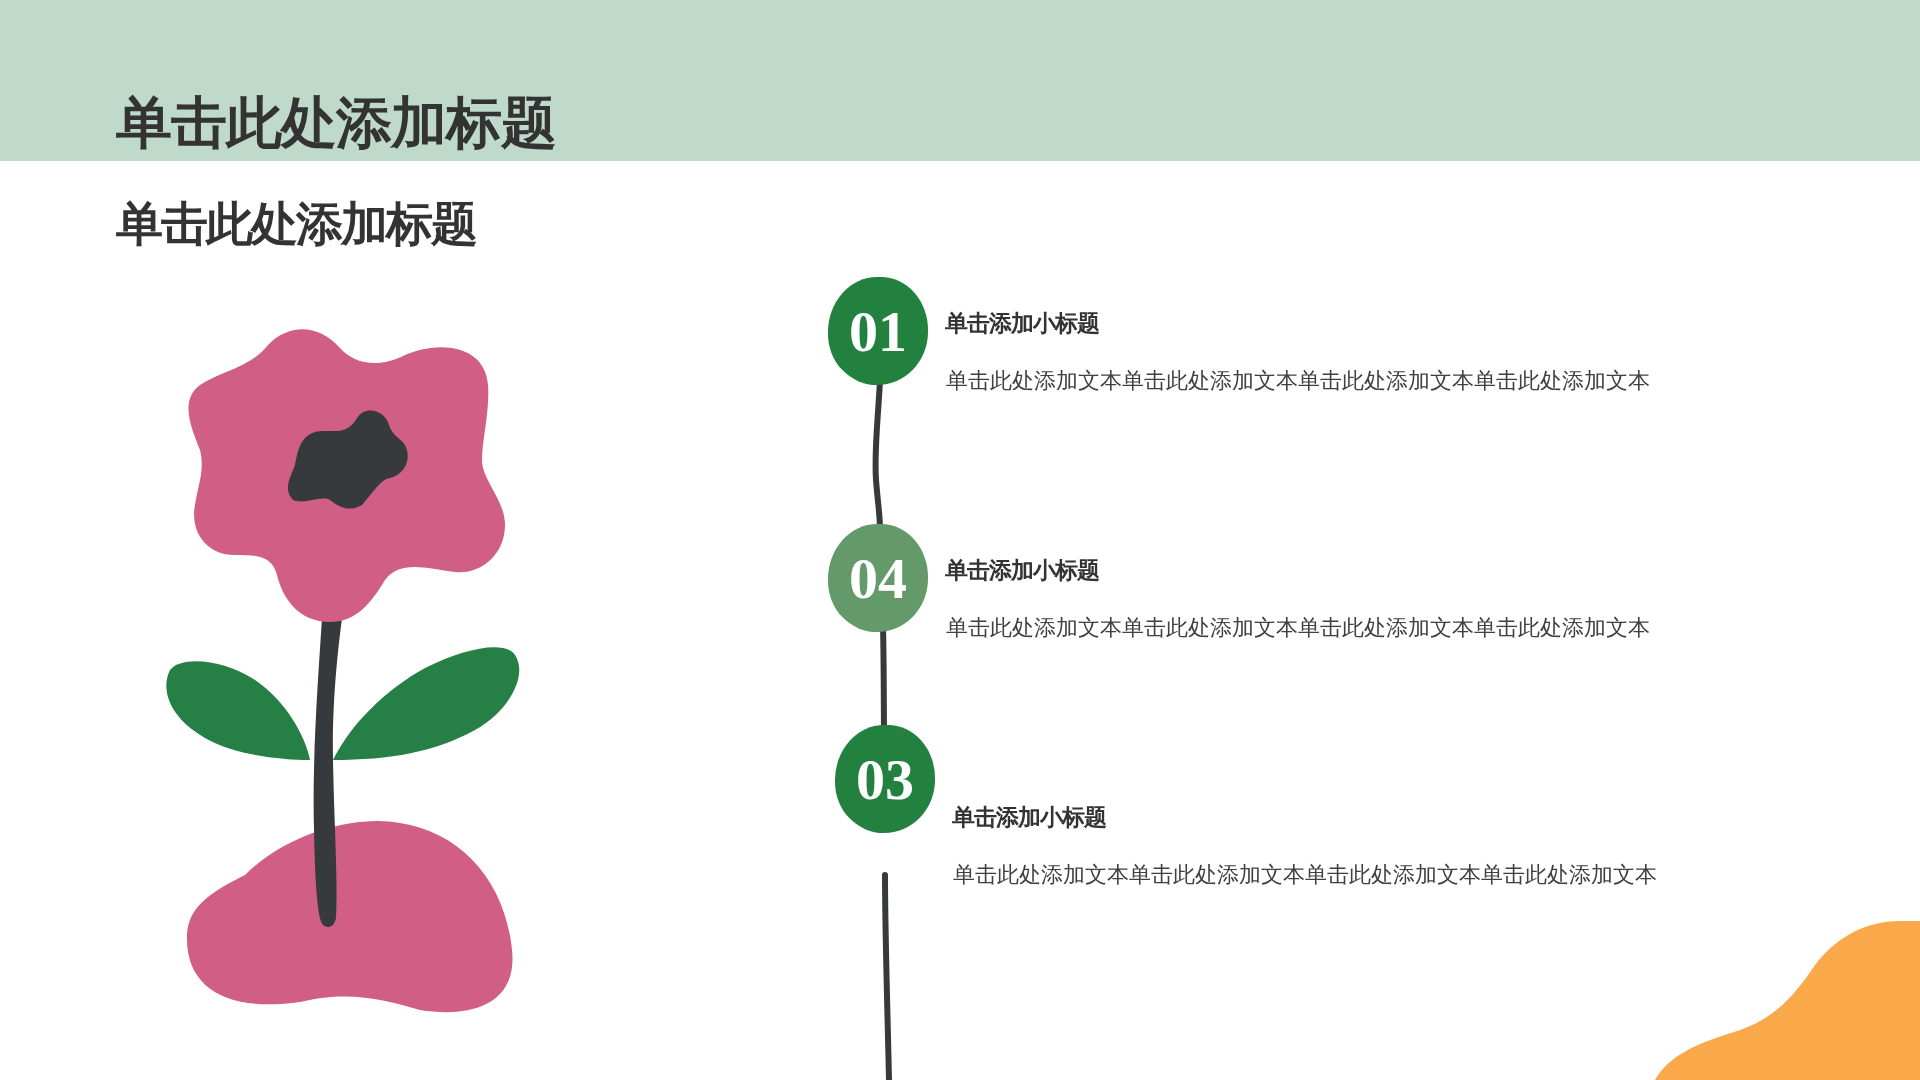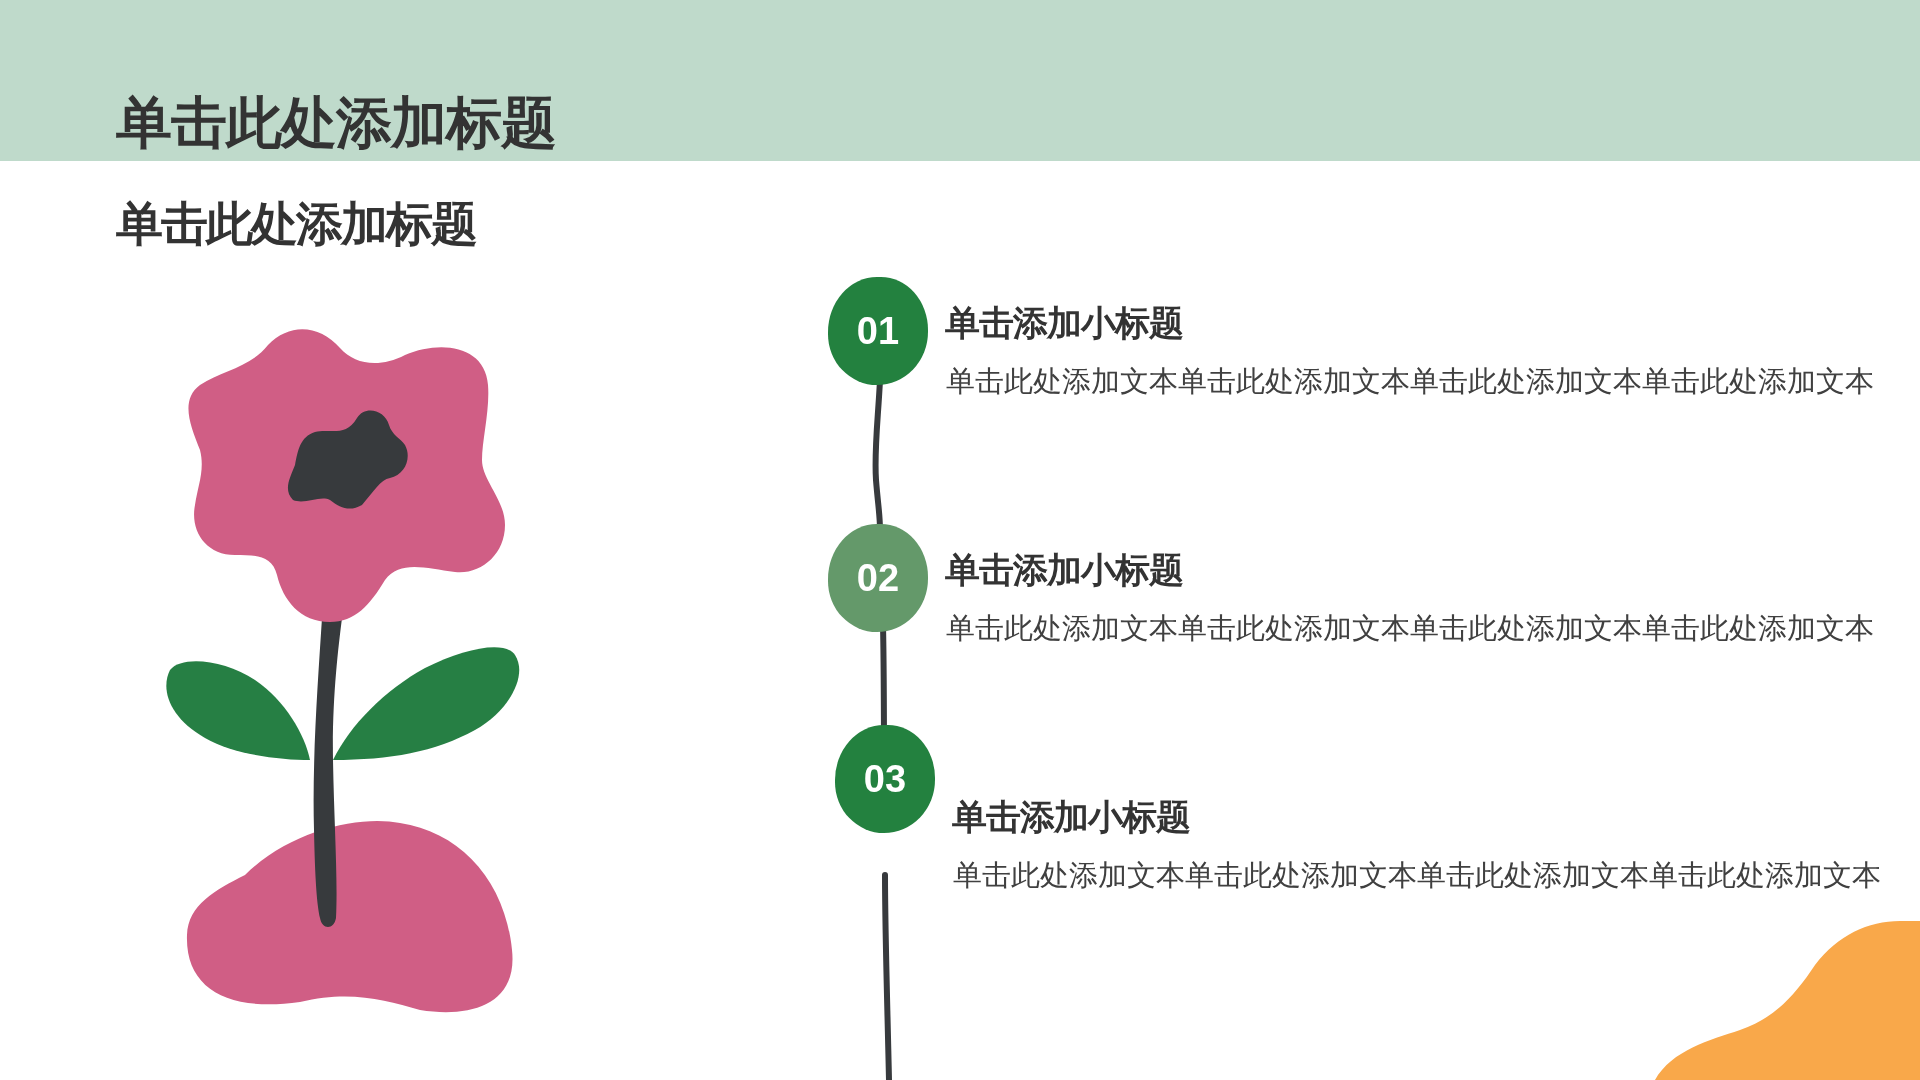--- a/index.html
+++ b/index.html
@@ -22,29 +22,29 @@
     font-size: 47px; font-weight: 700; color: #333333; letter-spacing: -2px;
     white-space: nowrap; line-height: 60px;
   }
   .illustration { position: absolute; left: 0; top: 0; width: 1920px; height: 1080px; pointer-events: none; }
   .illustration svg { position: absolute; left: 0; top: 0; }
   .timeline-svg { position: absolute; left: 0; top: 0; }
   .item { position: absolute; }
   .badge {
     position: absolute; width: 100px; height: 108px;
     display: flex; align-items: center; justify-content: center;
-    color: #ffffff; font-family: Liberation Sans, sans-serif; font-weight: 700; font-size: 38px;
+    color: #ffffff; font-family: Liberation Serif, serif; font-weight: 700; font-size: 58px;
     border-radius: 50% 48% 52% 50% / 52% 50% 50% 48%;
   }
   .item-heading {
-    position: absolute; font-size: 35px; font-weight: 700; color: #333333;
+    position: absolute; font-size: 23px; font-weight: 700; color: #333333;
     white-space: nowrap; letter-spacing: -1px; line-height: 44px;
   }
   .item-text {
-    position: absolute; font-size: 29px; color: #404040;
+    position: absolute; font-size: 22px; color: #404040;
     white-space: nowrap; letter-spacing: 0px; line-height: 30px;
   }
 </style>
 </head>
 <body>
 
 <div class="header-band"></div>
 <div class="main-title">单击此处添加标题</div>
 <div class="sub-title">单击此处添加标题</div>
 
@@ -75,21 +75,21 @@
   <path d="M 885 875 C 885 930, 887 990, 889 1080" stroke="#373a3d" stroke-width="6" fill="none" stroke-linecap="round"></path>
 </svg>
 
 <div class="item">
   <div class="badge" style="left:828px; top:277px; background:#23813f;">01</div>
   <div class="item-heading" style="left:945px; top:301px;">单击添加小标题</div>
   <div class="item-text" style="left:946px; top:366px;">单击此处添加文本单击此处添加文本单击此处添加文本单击此处添加文本</div>
 </div>
 
 <div class="item">
-  <div class="badge" style="left:828px; top:524px; background:#64996a;">02</div>
+  <div class="badge" style="left:828px; top:524px; background:#64996a;">04</div>
   <div class="item-heading" style="left:945px; top:548px;">单击添加小标题</div>
   <div class="item-text" style="left:946px; top:613px;">单击此处添加文本单击此处添加文本单击此处添加文本单击此处添加文本</div>
 </div>
 
 <div class="item">
   <div class="badge" style="left:835px; top:725px; background:#23813f;">03</div>
   <div class="item-heading" style="left:952px; top:795px;">单击添加小标题</div>
   <div class="item-text" style="left:953px; top:860px;">单击此处添加文本单击此处添加文本单击此处添加文本单击此处添加文本</div>
 </div>
 

